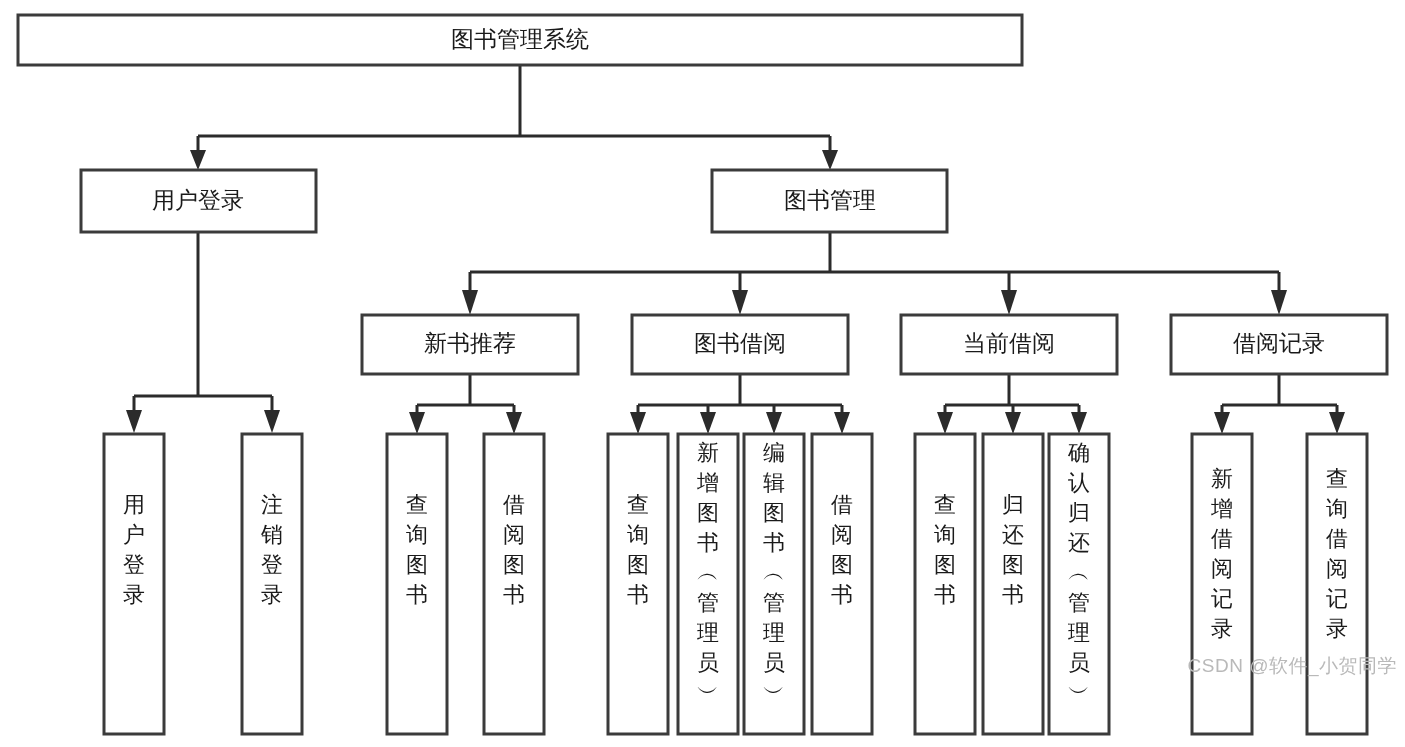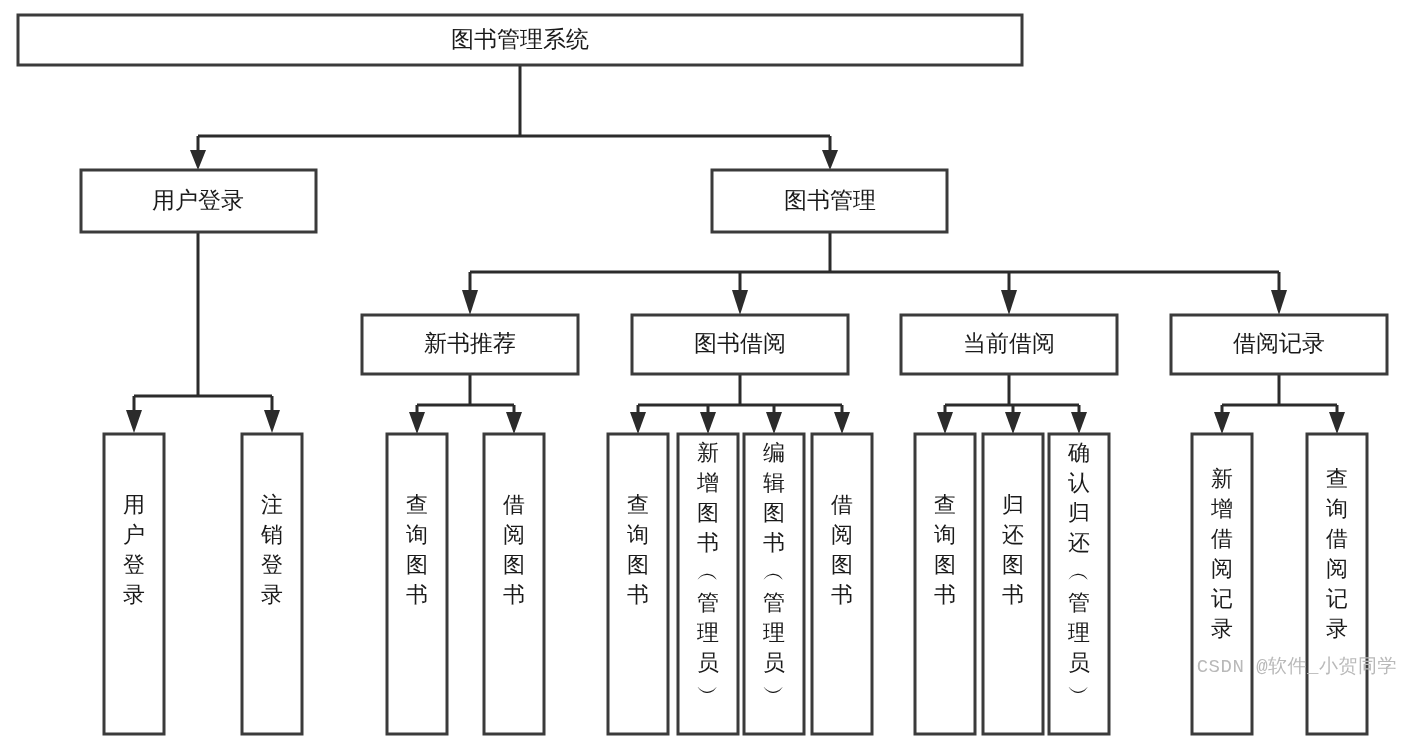--- a/index.html
+++ b/index.html
@@ -51,21 +51,21 @@
   .node-label-v {
     font-family: "Liberation Sans", "DejaVu Sans", sans-serif;
     font-size: 22px;
     fill: #1a1a1a;
     text-anchor: middle;
   }
   .watermark {
     position: absolute;
     right: 8px;
     bottom: 6px;
-    font-family: Liberation Mono, monospace;
+    font-family: Liberation Sans, sans-serif;
     font-size: 19px;
     color: #b9b9b9;
     letter-spacing: 0.5px;
     white-space: nowrap;
     pointer-events: none;
   }
 </style>
 </head>
 <body>
 

